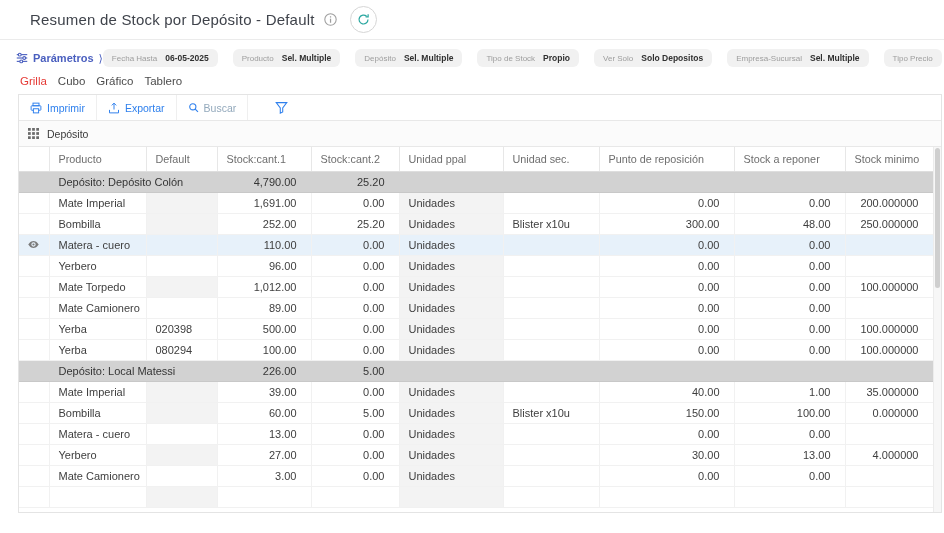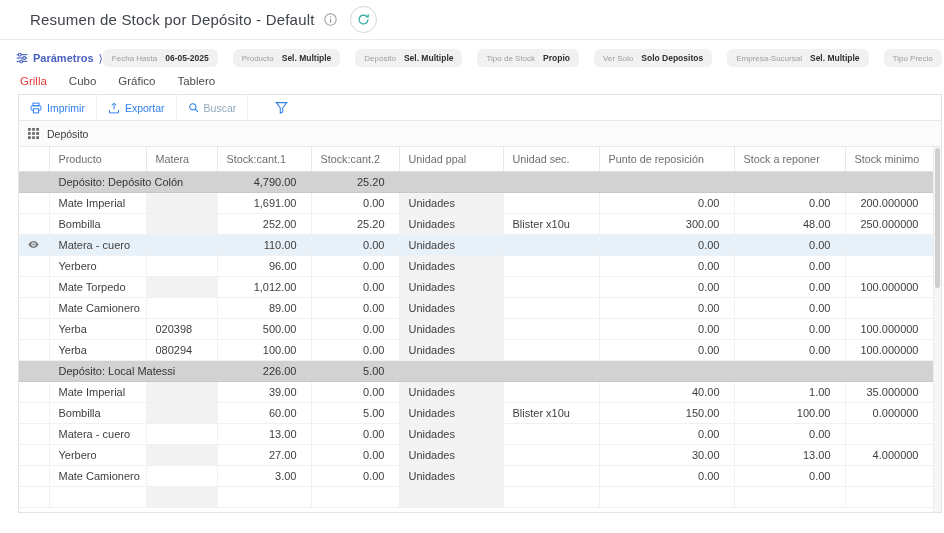--- a/index.html
+++ b/index.html
@@ -19,21 +19,21 @@
   .params-toggle{display:flex;align-items:center;gap:5px;color:#4a5fbf;font-size:11px;font-weight:700;
     white-space:nowrap;cursor:pointer;background:none;border:none;font-family:inherit}
   .chev{font-weight:400;font-size:11px}
   .chips{display:flex;gap:15px;flex-wrap:nowrap}
   .chip{background:#f1f1f1;border-radius:6px;padding:4px 9px;display:flex;align-items:center;gap:8px;
     white-space:nowrap;cursor:pointer}
   .chip-label{color:#9d9d9d;font-size:8px}
   .chip-value{color:#303030;font-size:8.5px;font-weight:700}
 
   
-  .tabs{display:flex;gap:22px;padding:8px 0 0 20px}
+  .tabs{display:flex;gap:11px;padding:8px 0 0 20px}
   .tab{font-size:11.5px;color:#4c4c4c;cursor:pointer}
   .tab.active{color:#e53935}
 
   
   .grid-panel{position:relative;margin:7px 2px 8px 18px;border:1px solid #e4e4e4;height:419px;
     overflow:hidden;background:#fff}
   .toolbar{height:26px;display:flex;align-items:stretch;border-bottom:1px solid #e8e8e8}
   .tbtn{display:flex;align-items:center;gap:5px;padding:0 11px;font-size:10.5px;color:#2f80ed;
     background:#fff;border:none;border-right:1px solid #efefef;cursor:pointer;font-family:inherit}
   .search-label{color:#93a9bc}
@@ -190,21 +190,21 @@
         <col style="width:104px">
         <col style="width:96px">
         <col style="width:135px">
       <col style="width:111px">
         <col style="width:88px">
     </colgroup>
     <thead>
         <tr id="header-row">
           <th></th>
           <th>Producto</th>
-          <th>Matera</th>
+          <th>Default</th>
           <th>Stock:cant.1</th>
           <th>Stock:cant.2</th>
           <th>Unidad ppal</th>
           <th>Unidad sec.</th>
           <th>Punto de reposición</th>
           <th>Stock a reponer</th>
           <th>Stock minimo</th>
         </tr>
       </thead>
     <tbody id="tbody">

